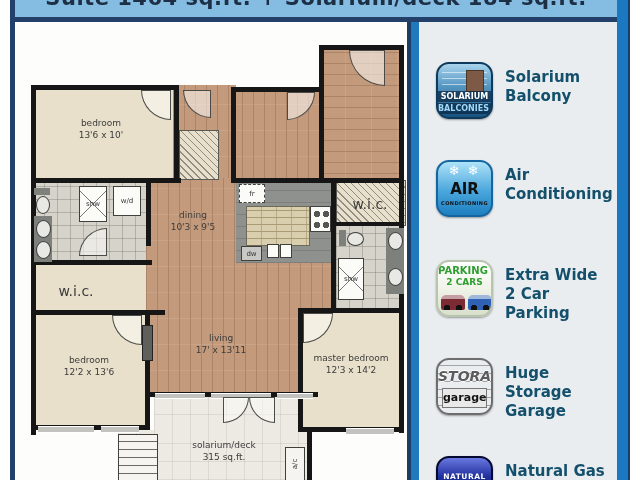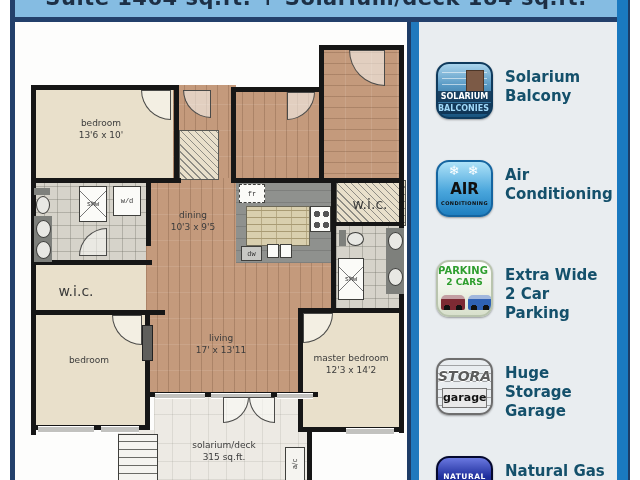--- a/index.html
+++ b/index.html
@@ -29,21 +29,21 @@
         background-image:repeating-linear-gradient(0deg,rgba(0,0,0,.12) 0 1px,transparent 1px 12px);}
   .solarium{position:absolute;background:#edeae4;
         background-image:repeating-linear-gradient(0deg,rgba(120,120,110,.15) 0 1px,transparent 1px 18px),
                          repeating-linear-gradient(90deg,rgba(120,120,110,.15) 0 1px,transparent 1px 18px);}
   .brick{position:absolute;background:#d9cfae;border:1px solid #6e6a58;
         background-image:repeating-linear-gradient(0deg,transparent 0 6px,#a99b74 6px 7px),
                          repeating-linear-gradient(90deg,transparent 0 14px,rgba(169,155,116,.7) 14px 15px);}
   .hatch{position:absolute;background:#e9e0cb;border:1px solid #5a5a55;
         background-image:repeating-linear-gradient(45deg,transparent 0 4px,#8f8d85 4px 5px);}
   .box{position:absolute;background:#fbfbf8;border:1px solid #3f3f3c;box-sizing:border-box;
-       display:flex;align-items:center;justify-content:center;font-size:7px;color:#333;font-family:Liberation Mono, monospace;}
+       display:flex;align-items:center;justify-content:center;font-size:7px;color:#333;}
   .shw{background-image:linear-gradient(45deg,transparent 48.5%,#777 48.5%,#777 51.5%,transparent 51.5%),
                         linear-gradient(135deg,transparent 48.5%,#777 48.5%,#777 51.5%,transparent 51.5%);}
   .arc{position:absolute;border:1px solid #4a4a48;background:rgba(252,252,248,.55);box-sizing:border-box;}
   .r-bl{border-radius:0 0 0 100%;} .r-br{border-radius:0 0 100% 0;}
   .r-tl{border-radius:100% 0 0 0;}
   .win{position:absolute;background:#c2c2bf;border-top:1px solid #fff;border-bottom:1px solid #fff;}
   .counter{position:absolute;background:#7e807c;}
   .oval{position:absolute;background:#e8e8e4;border:1px solid #3c3c3a;border-radius:50%;}
   .room-label{position:absolute;text-align:center;color:#3b3b3b;font-size:9px;line-height:1.3;}
   .small-label{font-size:14px;}
@@ -206,20 +206,21 @@
     <div class="room-label" style="left:128px;top:188px;width:100px;">
       <div>dining</div>
         <div>10'3 x 9'5</div>
     </div>
     <div class="room-label" style="left:156px;top:311px;width:100px;">
       <div>living</div>
         <div>17' x 13'11</div>
     </div>
     <div class="room-label" style="left:14px;top:333px;width:120px;">
       <div>bedroom</div>
+        <div>12'2 x 13'6</div>
     </div>
     <div class="room-label" style="left:281px;top:331px;width:110px;">
       <div>master bedroom</div>
         <div>12'3 x 14'2</div>
     </div>
     <div class="room-label" style="left:149px;top:418px;width:120px;">
       <div>solarium/deck</div>
         <div>315 sq.ft.</div>
     </div>
     <div class="room-label small-label" style="left:16px;top:260px;width:90px;">

